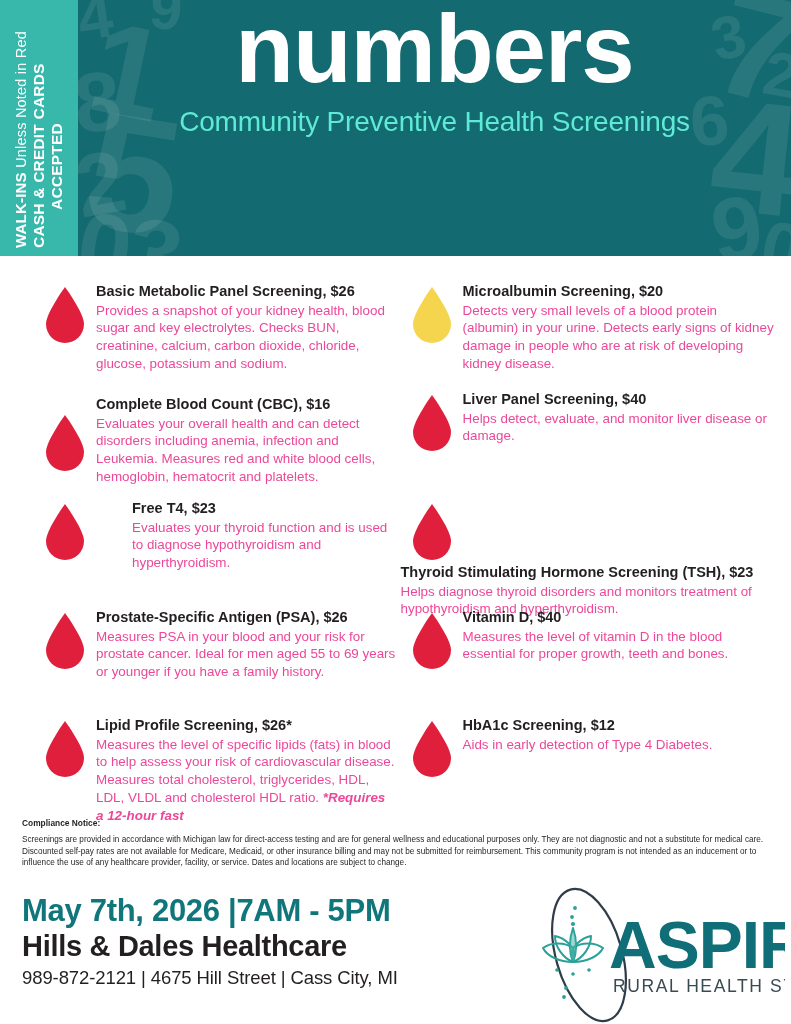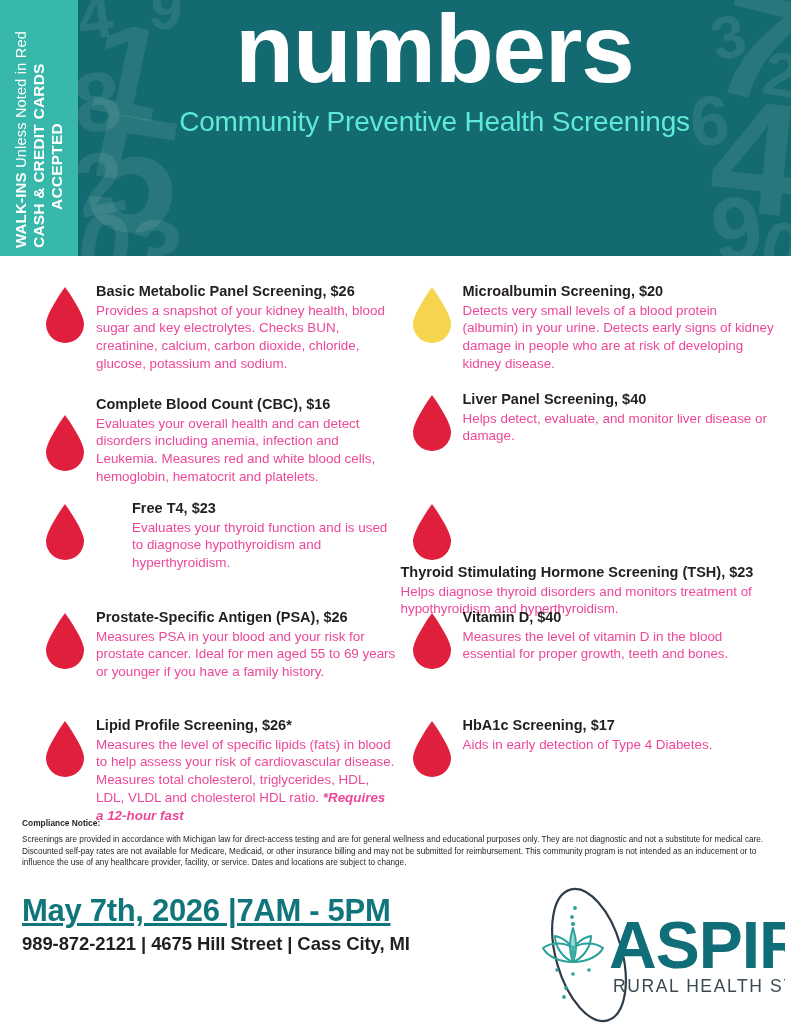--- a/index.html
+++ b/index.html
@@ -182,34 +182,33 @@
     align-items:flex-start;
   }
   .footer-left { padding-left:22px; padding-top:6px; }
   .footer-date {
     font-size:31px;
     font-weight:700;
     color:#10767c;
     line-height:1.12;
     letter-spacing:-0.3px;
     white-space:nowrap;
-    text-decoration:underline;
   }
   .footer-org {
     font-size:29px;
     font-weight:700;
     color:#231f20;
     line-height:1.15;
     letter-spacing:-0.3px;
     margin-top:1px;
     white-space:nowrap;
   }
   .footer-contact {
     font-size:18.5px;
-    font-weight:700;
+    font-weight:400;
     color:#231f20;
     margin-top:4px;
     letter-spacing:-0.1px;
     white-space:nowrap;
   }
 
   .footer-logo {
     position:absolute;
     right:6px; top:-4px;
     width:268px; height:142px;
@@ -392,36 +391,37 @@
 
     <div class="item">
       <div class="drop-wrap">
         <span class="drop">
           <svg viewBox="0 0 46 58">
               <path d="M23 1 C23 1 4 27 4 38 A19 19 0 0 0 42 38 C42 27 23 1 23 1 Z" fill="#e01f3d"></path>
             </svg>
         </span>
       </div>
       <div class="item-body">
-        <div class="item-title">HbA1c Screening, $17</div>
+        <div class="item-title">HbA1c Screening, $12</div>
         <div class="item-desc">Aids in early detection of Type 4 Diabetes.</div>
       </div>
     </div>
 
   </div>
 </div>
 
 <div class="compliance">
   <div class="compliance-title">Compliance Notice:</div>
   <div class="compliance-body"> Screenings are provided in accordance with Michigan law for direct-access testing and are for general wellness and educational purposes only. They are not diagnostic and not a substitute for medical care. Discounted self-pay rates are not available for Medicare, Medicaid, or other insurance billing and may not be submitted for reimbursement. This community program is not intended as an inducement or to influence the use of any healthcare provider, facility, or service. Dates and locations are subject to change.</div>
 </div>
 
 <div class="footer">
   <div class="footer-left">
     <div class="footer-date">May 7th, 2026  |7AM - 5PM</div>
+    <div class="footer-org">Hills &amp; Dales Healthcare</div>
     <div class="footer-contact">989-872-2121 | 4675 Hill Street | Cass City, MI</div>
   </div>
 
   <div class="footer-logo">
     <svg viewBox="0 0 268 142" width="268" height="142">
 
       <g transform="rotate(-16 72 71)">
         <ellipse cx="72" cy="71" rx="33" ry="68" fill="none" stroke="#2f3c4a" stroke-width="2.2"></ellipse>
       </g>
 

